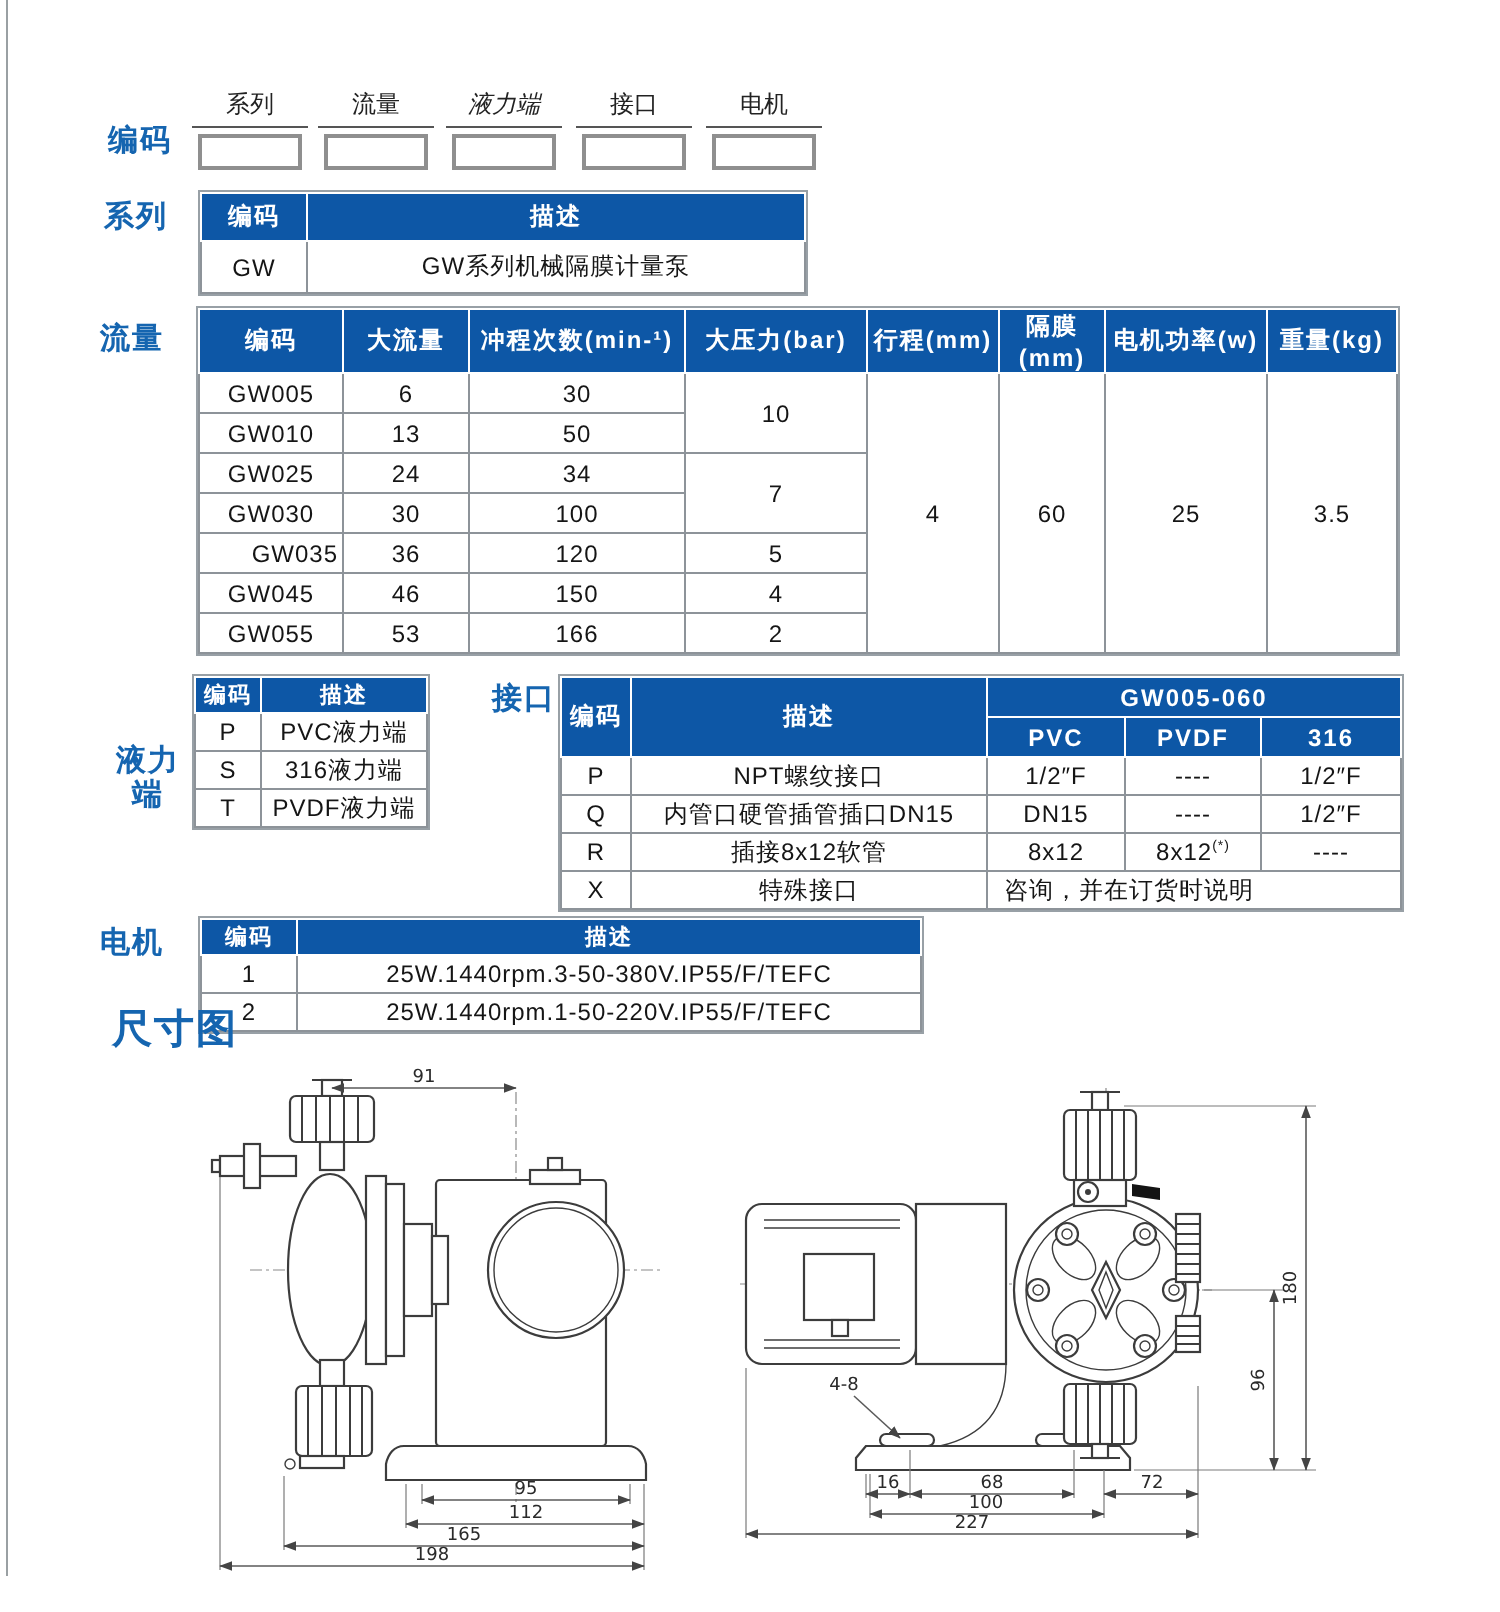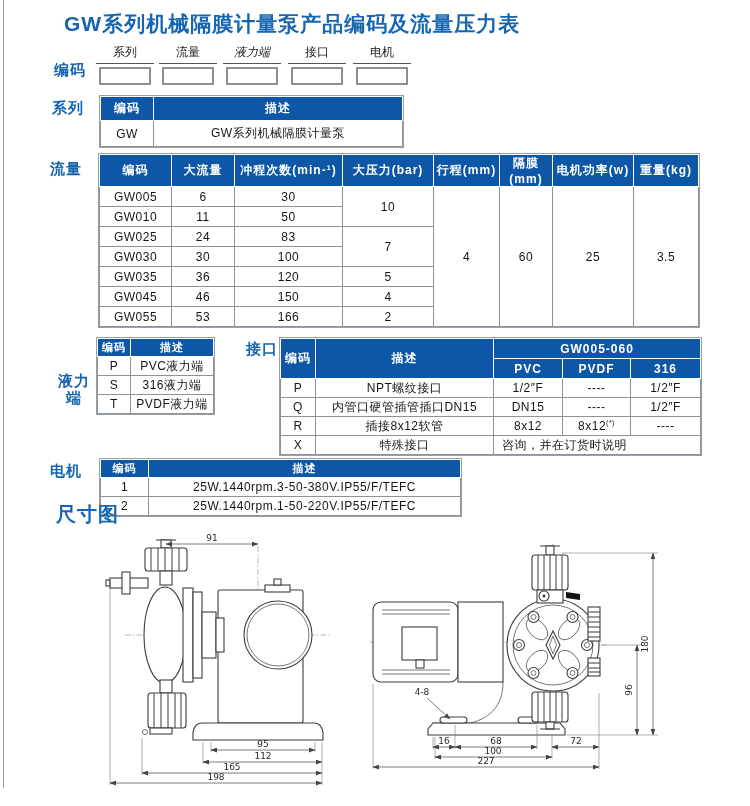--- a/index.html
+++ b/index.html
@@ -28,21 +28,20 @@
   .pt2{stroke:#3c3c3c;stroke-width:0.7;fill:none;}
   .kn{stroke:#3c3c3c;stroke-width:1;}
   .dimtxt{font-size:9px;fill:#2a2a2a;}
 </style>
 </head>
 <body>
 
 <div class="page">
   <div class="left-rule"></div>
 
-  <div class="title">GW系列机械隔膜计量泵产品编码及流量压力表</div>
 
   <div class="sec-label" style="left:54px;top:61px;">编码</div>
   <div class="code-group" style="left:96px;top:44px;">
     <span class="fld">系列</span>
     <div class="box"></div>
   </div>
   <div class="code-group" style="left:159px;top:44px;">
     <span class="fld">流量</span>
     <div class="box"></div>
   </div>
@@ -109,36 +108,36 @@
         <td>6</td>
         <td>30</td>
         <td rowspan="2">10</td>
         <td rowspan="7">4</td>
         <td rowspan="7">60</td>
         <td rowspan="7">25</td>
         <td rowspan="7">3.5</td>
       </tr>
       <tr>
         <td style="height:19px;">GW010</td>
-        <td>11</td>
+        <td>13</td>
         <td>50</td>
       </tr>
       <tr>
         <td style="height:19px;">GW025</td>
         <td>24</td>
-        <td>83</td>
+        <td>34</td>
         <td rowspan="2">7</td>
       </tr>
       <tr>
         <td style="height:19px;">GW030</td>
         <td>30</td>
         <td>100</td>
       </tr>
       <tr>
-        <td style="height:19px;">GW035</td>
+        <td style="height:19px;text-align:right;">GW035</td>
         <td>36</td>
         <td>120</td>
         <td>5</td>
       </tr>
       <tr>
         <td style="height:19px;">GW045</td>
         <td>46</td>
         <td>150</td>
         <td>4</td>
       </tr>

